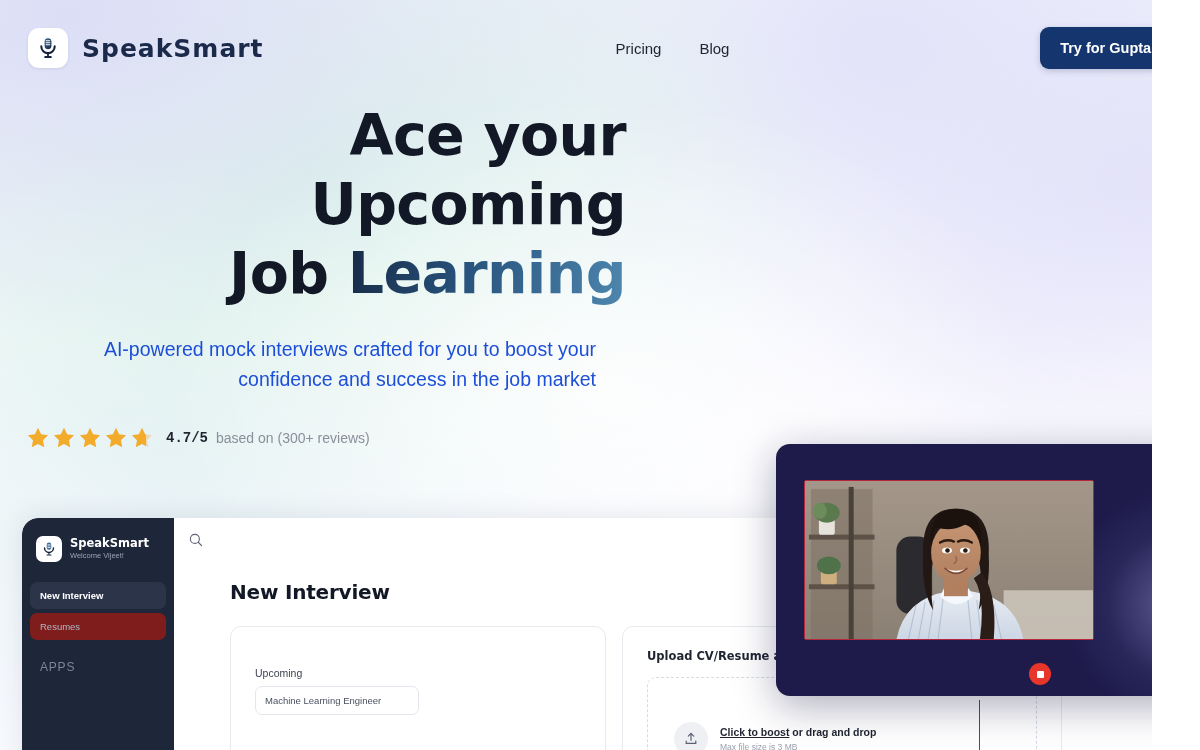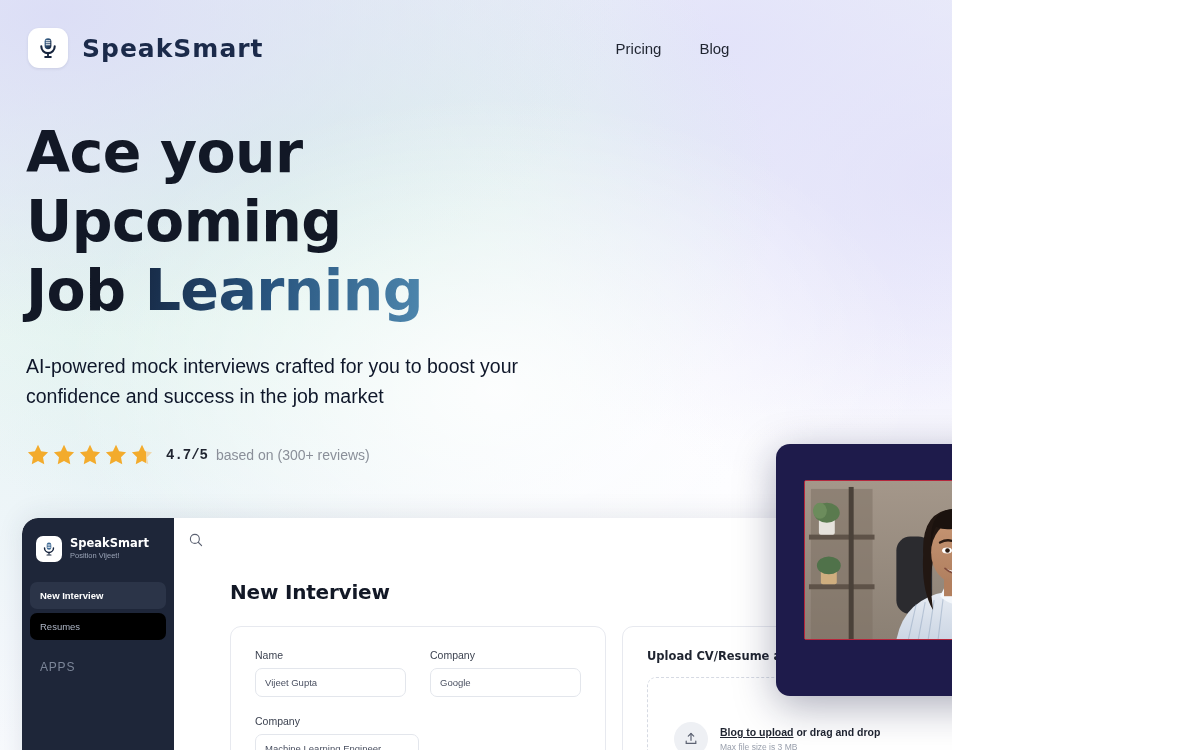--- a/index.html
+++ b/index.html
@@ -8,21 +8,21 @@
   body {
     font-family: "Liberation Sans", sans-serif;
     background: #ffffff;
     position: relative;
   }
 
   
   .page {
     position: absolute;
     inset: 0;
-    width: 952px;
+    width: 1152px;
     height: 750px;
     overflow: hidden;
     background: #fdfdff;
   }
   .bg-layer { position:absolute; inset:0; pointer-events:none; }
   .bg-a {
     background:
       radial-gradient(900px 520px at 6% 2%, rgba(219,221,246,0.95) 0%, rgba(219,221,246,0) 62%),
       radial-gradient(760px 540px at 30% 26%, rgba(214,240,231,0.85) 0%, rgba(214,240,231,0) 65%),
       radial-gradient(820px 600px at 76% 6%, rgba(226,226,250,0.92) 0%, rgba(226,226,250,0) 66%),
@@ -79,40 +79,40 @@
     font-weight: 700;
     border: none;
     border-radius: 9px;
     padding: 13px 20px;
     cursor: pointer;
     box-shadow: 0 2px 6px rgba(18,38,80,0.22);
     font-family: "Liberation Sans", sans-serif;
   }
 
   
-  .hero { position: absolute; top: 118px; left: 26px; width: 600px; z-index: 30; }
+  .hero { position: absolute; top: 101px; left: 26px; width: 600px; z-index: 30; text-align: right; }
   .hero h1 {
     font-size: 57px;
     line-height: 69px;
     font-weight: 700;
     color: #121826;
     letter-spacing: -0.6px;
     font-family: "DejaVu Sans", sans-serif;
   }
   .hl {
     background: linear-gradient(100deg, #172a46 0%, #29557f 45%, #4e87ae 100%);
     -webkit-background-clip: text;
     background-clip: text;
     color: transparent;
   }
   .hero p.sub {
     margin-top: 26px;
     font-size: 19.5px;
     line-height: 30px;
-    color: #0f172a;
+    color: #1d4ed8;
     max-width: 570px;
   }
 
   .rating { margin-top: 32px; display: flex; align-items: center; gap: 8px; }
   .stars { display: flex; gap: 2px; }
   .star { width: 24px; height: 24px; position: relative; display: inline-block; }
   .star svg { position: absolute; inset: 0; }
   .rate-val { font-size: 14px; font-weight: 700; color: #1f2430; margin-left: 4px; font-family: Liberation Mono, monospace; }
   .rate-txt { font-size: 14px; color: #8a8f99; }
 
@@ -146,21 +146,21 @@
   .side-nav { margin-top: 20px; padding: 0 8px; }
   .side-item {
     font-size: 9.5px;
     color: #c3c9d6;
     padding: 8px 10px;
     border-radius: 7px;
     margin-bottom: 4px;
     cursor: pointer;
   }
   .side-item.active { background: #2b3448; color: #ffffff; font-weight: 700; }
-  .side-item.hover { background: #000000; color: #aeb6c6; }
+  .side-item.hover { background: #7f1d1d; color: #aeb6c6; }
   .side-section {
     font-size: 12px; color: #7c8699; letter-spacing: 0.8px;
     padding: 16px 18px 6px 18px; text-transform: uppercase;
   }
 
   .dash-main { flex: 1; background: #ffffff; position: relative; padding: 14px 0 0 0; }
   .dash-search { padding: 0 0 0 14px; }
   .dash-title {
     font-size: 20px; font-weight: 700; color: #121826;
     padding: 28px 0 0 56px; letter-spacing: -0.2px;
@@ -340,21 +340,21 @@
             <rect x="9.6" y="4.5" width="4.8" height="0.9" rx="0.4" fill="#ffffff"></rect>
             <rect x="9.6" y="6.8" width="4.8" height="0.9" rx="0.4" fill="#ffffff"></rect>
             <rect x="9.6" y="9.1" width="4.8" height="0.9" rx="0.4" fill="#ffffff"></rect>
             <path d="M5.3 10.4 a6.7 6.7 0 0 0 13.4 0" fill="none" stroke="#16243d" stroke-width="2.2" stroke-linecap="round"></path>
             <rect x="11.1" y="16.4" width="1.8" height="4.1" rx="0.7" fill="#16243d"></rect>
             <rect x="8.2" y="20.1" width="7.6" height="1.8" rx="0.9" fill="#16243d"></rect>
           </svg>
         </div>
         <div>
           <div class="side-brand-name">SpeakSmart</div>
-          <div class="side-brand-sub">Position Vijeet!</div>
+          <div class="side-brand-sub">Welcome Vijeet!</div>
         </div>
       </div>
 
       <div class="side-nav">
         <div class="side-item active">New Interview</div>
         <div class="side-item hover">Resumes</div>
       </div>
 
       <div class="side-section">APPS</div>
 
@@ -366,48 +366,38 @@
           <circle cx="8.6" cy="8.6" r="5.6" fill="none" stroke="#5c6272" stroke-width="1.4"></circle>
           <line x1="12.8" y1="12.8" x2="17" y2="17" stroke="#5c6272" stroke-width="1.4" stroke-linecap="round"></line>
         </svg>
       </div>
 
       <h2 class="dash-title">New Interview</h2>
 
       <div class="cards">
 
         <div class="card card-form">
-          <div class="frow">
-            <div class="fgroup">
-              <label class="flabel">Name</label>
-              <input class="finput" value="Vijeet Gupta" style="">
-            </div>
-            <div class="fgroup">
-              <label class="flabel">Company</label>
-              <input class="finput" value="Google" style="">
-            </div>
-          </div>
           <div class="fgroup pos">
-            <label class="flabel">Company</label>
+            <label class="flabel">Upcoming</label>
             <input class="finput" value="Machine Learning Engineer" style="">
           </div>
         </div>
 
         <div class="card card-upload">
           <h3>Upload CV/Resume and Cover Letter</h3>
           <div class="dropzone">
             <div class="up-circle">
               <svg width="16" height="16" viewBox="0 0 20 20" aria-hidden="true">
                 <path d="M10 3.2 L10 11.6" stroke="#5c6272" stroke-width="1.5" stroke-linecap="round"></path>
                 <path d="M6.6 6.4 L10 3.1 L13.4 6.4" fill="none" stroke="#5c6272" stroke-width="1.5" stroke-linecap="round" stroke-linejoin="round"></path>
                 <path d="M4 12.6 L4 15.4 L16 15.4 L16 12.6" fill="none" stroke="#5c6272" stroke-width="1.5" stroke-linecap="round"></path>
               </svg>
             </div>
             <div>
-              <div class="up-main"><u>Blog to upload</u><span> or drag and drop</span></div>
+              <div class="up-main"><u>Click to boost</u><span> or drag and drop</span></div>
               <div class="up-sub">Max file size is 3 MB</div>
             </div>
           </div>
         </div>
 
       </div>
     </main>
   </div>
   <div class="v-divider"></div>
 

